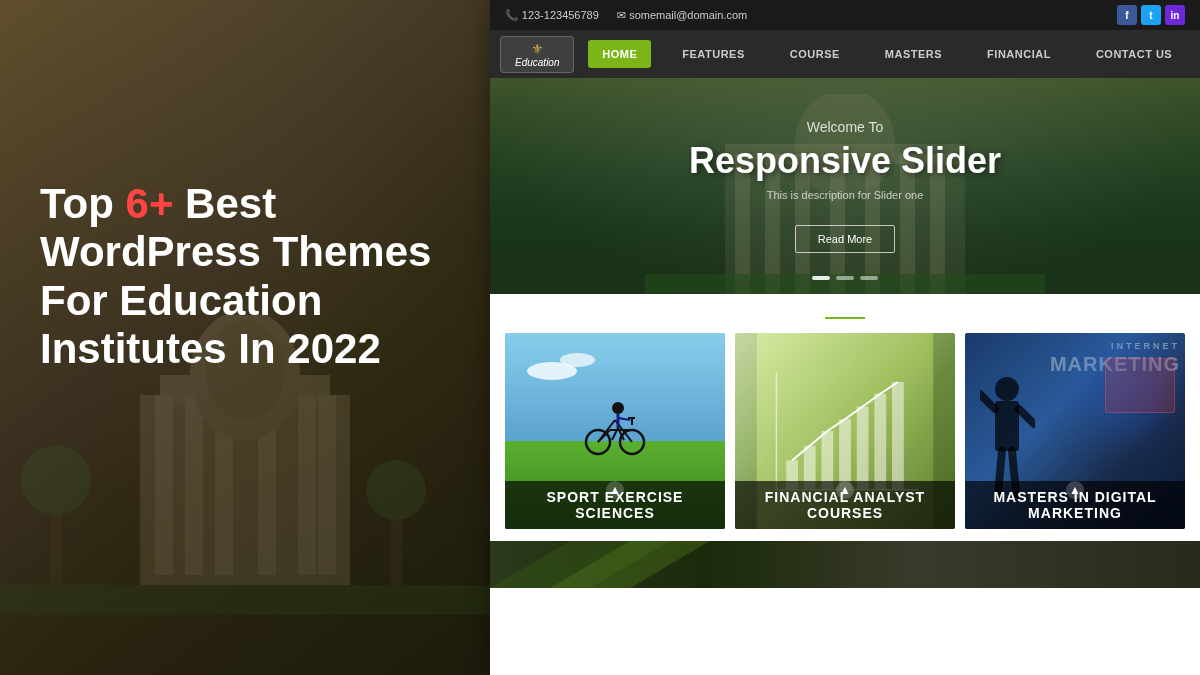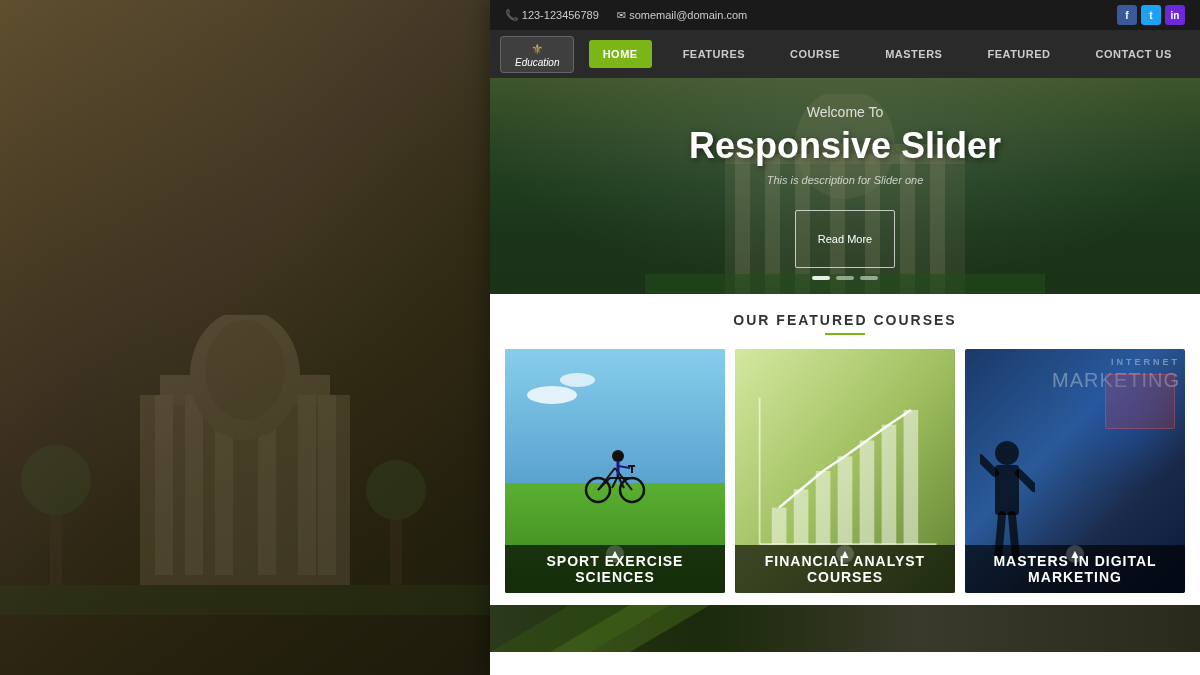--- a/index.html
+++ b/index.html
@@ -209,28 +209,27 @@
       font-weight: 900;
       line-height: 1.1;
       text-shadow: 2px 2px 6px rgba(0,0,0,0.5);
       margin-bottom: 8px;
     }
 
     .hero-desc {
       color: rgba(255,255,255,0.7);
       font-size: 11px;
       margin-bottom: 24px;
-      font-style: italic;
     }
 
     .hero-btn {
       background: transparent;
       border: 1px solid rgba(255,255,255,0.7);
       color: white;
-      padding: 22px 22px;
+      padding: 7px 22px;
       font-size: 11px;
       cursor: pointer;
       border-radius: 2px;
     }
 
     .hero-dots {
       position: absolute;
       bottom: 14px;
       left: 50%;
       transform: translateX(-50%);
@@ -276,21 +275,21 @@
     }
 
     .courses-grid {
       display: grid;
       grid-template-columns: repeat(3, 1fr);
       gap: 10px;
     }
 
     .course-card {
       position: relative;
-      height: 244px;
+      height: 196px;
       overflow: hidden;
       border-radius: 2px;
     }
 
     
     .course-1-bg {
       width: 100%;
       height: 100%;
       background: linear-gradient(180deg, #87ceeb 0%, #5ba3d0 30%, #3a8a2a 70%, #2a6a1a 100%);
       position: relative;
@@ -385,20 +384,25 @@
     <ellipse cx="245" cy="55" rx="40" ry="50" fill="#8a7a5a"></ellipse>
 
     <rect x="50" y="180" width="12" height="120" fill="#4a3a2a"></rect>
     <circle cx="56" cy="165" r="35" fill="#3a5a2a"></circle>
     <rect x="390" y="190" width="12" height="110" fill="#4a3a2a"></rect>
     <circle cx="396" cy="175" r="30" fill="#3a5a2a"></circle>
 
     <rect x="0" y="270" width="490" height="30" fill="#2a4a1a"></rect>
   </svg>
 
+  <div class="blog-text-container">
+    <div class="blog-title">
+      <span>Top </span><span class="highlight">6+</span><span> Best WordPress Themes For Education Institutes In 2022</span>
+    </div>
+  </div>
 </div>
 
 <div class="right-panel">
 
   <div class="topbar">
     <div class="topbar-left">
       <span>
         <span>📞 </span>
         <span>123-123456789</span>
       </span>
@@ -417,21 +421,21 @@
   <div class="navbar">
     <div class="logo-area">
       <div class="logo-emblem">⚜</div>
       <div class="logo-text">Education</div>
     </div>
     <div class="nav-items">
       <div class="nav-item active">HOME</div>
       <div class="nav-item">FEATURES</div>
       <div class="nav-item">COURSE</div>
       <div class="nav-item">MASTERS</div>
-      <div class="nav-item">FEATURED</div>
+      <div class="nav-item">FINANCIAL</div>
       <div class="nav-item">CONTACT US</div>
     </div>
   </div>
 
   <div class="hero">
     <div class="hero-bg"></div>
 
     <svg class="hero-building" viewBox="0 0 400 200">
 
       <defs>
@@ -465,21 +469,20 @@
 
     <div class="hero-dots">
       <div class="dot active"></div>
       <div class="dot"></div>
       <div class="dot"></div>
     </div>
   </div>
 
   <div class="courses-section">
     <div class="section-title-wrap">
-      <div class="section-title">OUR FEATURED COURSES</div>
       <div class="section-underline"></div>
     </div>
 
     <div class="courses-grid">
 
       <div class="course-card">
         <div class="course-1-bg">
 
           <div style="position:absolute;top:0;left:0;right:0;height:55%;background:linear-gradient(180deg,#87ceeb,#5ba3d0);"></div>
 
@@ -545,21 +548,21 @@
           <div class="course-expand-icon">▲</div>
           <div class="course-label">FINANCIAL ANALYST COURSES</div>
         </div>
       </div>
 
       <div class="course-card">
         <div class="course-3-bg">
 
           <div style="position:absolute;top:8px;right:5px;text-align:right;line-height:1.2;">
             <div style="font-size:9px;color:rgba(255,255,255,0.4);letter-spacing:3px;font-weight:700;">INTERNET</div>
-            <div style="font-size:20px;color:rgba(255,255,255,0.35);font-weight:400;letter-spacing:1px;">MARKETING</div>
+            <div style="font-size:20px;color:rgba(255,255,255,0.35);font-weight:700;letter-spacing:1px;">MARKETING</div>
           </div>
 
           <div style="position:absolute;top:20px;right:20px;width:80px;height:80px;background:rgba(30,80,180,0.4);border-radius:50%;filter:blur(20px);"></div>
 
           <svg style="position:absolute;bottom:25px;left:15px;width:55px;height:130px;" viewBox="0 0 55 130">
 
             <circle cx="27" cy="15" r="12" fill="rgba(0,0,0,0.7)"></circle>
 
             <rect x="15" y="27" width="24" height="50" rx="3" fill="rgba(0,0,0,0.7)"></rect>
 

